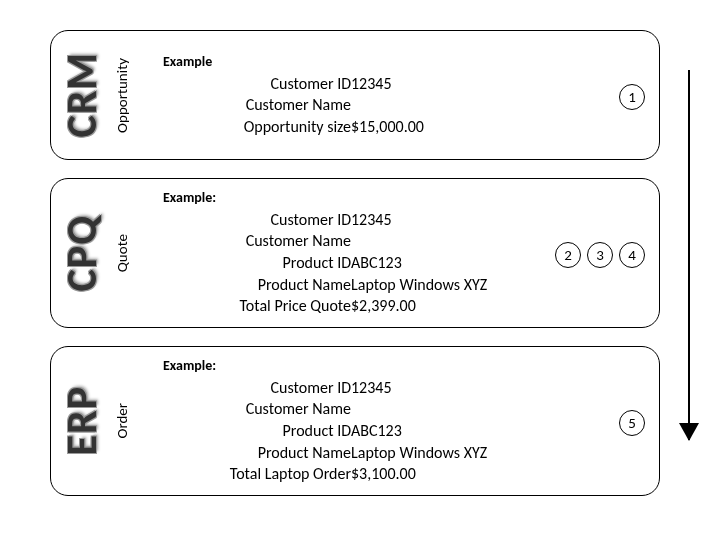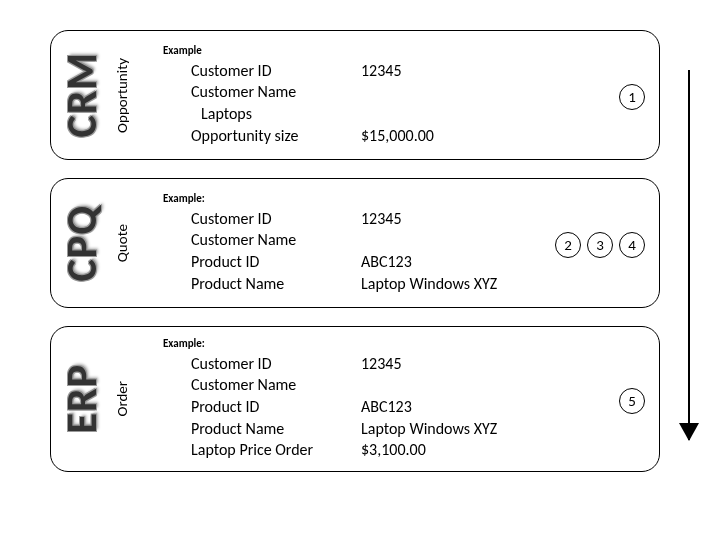--- a/index.html
+++ b/index.html
@@ -49,33 +49,33 @@
       margin-left: 4px;
     }
     .content {
       flex: 1;
       padding-left: 28px;
       font-size: 16px;
       line-height: 1.35;
     }
     .example-head {
       font-weight: 700;
-      font-size: 11px;
+      font-size: 14px;
       margin-bottom: 1px;
     }
     .row {
       display: flex;
       padding-left: 28px;
     }
     .key {
       width: 160px;
+      text-align: right;
     }
     .val {
       flex: 1;
-      margin-left: 10px;
     }
     .badges {
       width: 92px;
       flex: 0 0 92px;
       display: flex;
       flex-wrap: wrap;
       gap: 6px;
       align-items: flex-start;
       align-content: flex-start;
       justify-content: flex-end;
@@ -128,21 +128,20 @@
       <span>Example</span><span></span>
     </div>
     <div class="row">
         <div class="key">Customer ID</div>
         <div class="val">12345</div>
       </div>
     <div class="row">
         <div class="key">Customer Name</div>
       </div>
     <div class="row">
-        <div class="val">Laptops</div>
       </div>
     <div class="row">
         <div class="key">Opportunity size</div>
         <div class="val">$15,000.00</div>
       </div>
   </div>
   <div class="badges">
     <div class="badge">1</div>
   </div>
 </div>
@@ -162,20 +161,24 @@
         <div class="key">Customer Name</div>
       </div>
     <div class="row">
         <div class="key">Product ID</div>
         <div class="val">ABC123</div>
       </div>
     <div class="row">
         <div class="key">Product Name</div>
         <div class="val">Laptop Windows XYZ</div>
       </div>
+    <div class="row">
+        <div class="key">Total Price Quote</div>
+        <div class="val">$2,399.00</div>
+      </div>
   </div>
   <div class="badges">
     <div class="badge">2</div>
     <div class="badge">3</div>
     <div class="badge">4</div>
   </div>
 </div>
 
 <div class="card">
   <div class="system-label">ERP</div>
@@ -193,21 +196,21 @@
       </div>
     <div class="row">
         <div class="key">Product ID</div>
         <div class="val">ABC123</div>
       </div>
     <div class="row">
         <div class="key">Product Name</div>
         <div class="val">Laptop Windows XYZ</div>
       </div>
     <div class="row">
-        <div class="key">Laptop Price Order</div>
+        <div class="key">Total Laptop Order</div>
         <div class="val">$3,100.00</div>
       </div>
   </div>
   <div class="badges">
     <div class="badge">5</div>
   </div>
 </div>
 
 <div class="arrow-down">
   <div class="shaft"></div>

